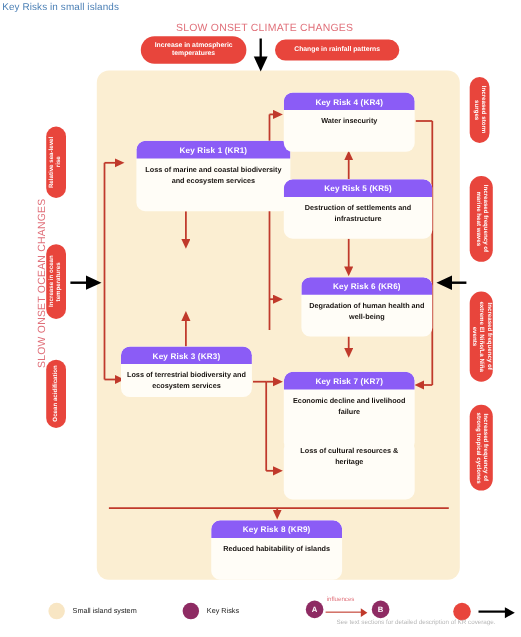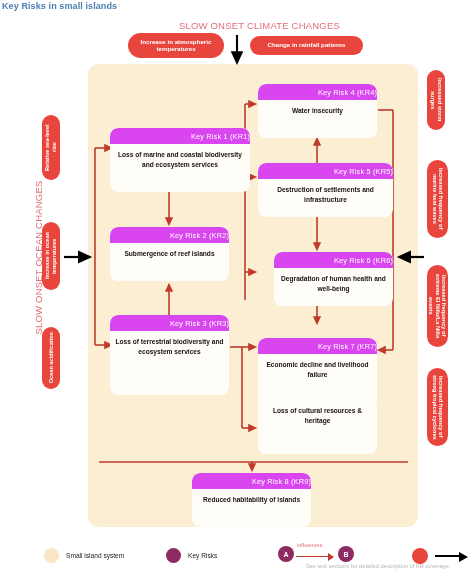--- a/index.html
+++ b/index.html
@@ -8,26 +8,26 @@
     background:#ffffff;
     font-family:"Liberation Sans", sans-serif;
     overflow:hidden;
     position:relative;
   }
   .root{position:relative;width:474px;height:579px;}
 
   
   .title{
     position:absolute;left:2px;top:1px;
-    font-size:9px;font-weight:bold;color:#4a7fb5;letter-spacing:.1px;
+    font-size:9px;font-weight:normal;color:#4a7fb5;letter-spacing:.1px;
   }
 
   
   .top-head{
-    position:absolute;left:160px;top:20px;width:180px;text-align:right;
+    position:absolute;left:160px;top:20px;width:180px;text-align:left;
     font-size:9.5px;color:#e0707a;letter-spacing:.2px;
   }
 
   
   .pill{
     position:absolute;
     background:#e8453c;color:#ffffff;
     border-radius:999px;
     display:flex;align-items:center;justify-content:center;
     text-align:center;font-weight:bold;line-height:1.12;
@@ -73,37 +73,37 @@
   
   .kr{
     position:absolute;
     background:#fffdf7;
     border-radius:8px;
     box-sizing:border-box;
     overflow:hidden;
     z-index:5;
   }
   .kr-head{
-    background:#d946ef;color:#ffffff;
-    font-size:7.4px;font-weight:normal;
-    text-align:right;
+    background:#8b5cf6;color:#ffffff;
+    font-size:7.4px;font-weight:bold;
+    text-align:center;
     padding:3.5px 0 3.5px;
     border-radius:8px 8px 0 0;
     letter-spacing:.15px;
   }
   .kr-body{
     color:#17120f;font-size:6.6px;font-weight:bold;
     text-align:center;line-height:1.45;
     padding:6px 5px 7px;
   }
 
   
-  #kr1{left:110px;top:128px;width:140px;height:64px;}
+  #kr1{left:124px;top:128px;width:140px;height:64px;}
   #kr2{left:110px;top:227px;width:119px;height:54px;}
-  #kr3{left:110px;top:315px;width:119px;height:80px;}
+  #kr3{left:110px;top:315px;width:119px;height:46px;}
   
   #kr4{left:258px;top:84px;width:119px;height:54px;}
   #kr5{left:258px;top:163px;width:135px;height:54px;}
   #kr6{left:258px;top:252px;width:119px;height:54px;margin-left:16px;}
   #kr7{left:258px;top:338px;width:119px;height:72px;}
   #kr8{left:258px;top:400px;width:119px;height:54px;}
   
   #kr9{left:192px;top:473px;width:119px;height:54px;}
 
   
@@ -235,24 +235,20 @@
 
   <svg class="svg-layer svg-layer-top">
     <line x1="64" y1="257" x2="85" y2="257" stroke="#000" stroke-width="2.2" marker-end="url(#blkhead)"></line>
     <line x1="424" y1="257" x2="404" y2="257" stroke="#000" stroke-width="2.2" marker-end="url(#blkhead)"></line>
   </svg>
 
   <div class="kr" id="kr1">
     <div class="kr-head">Key Risk 1 (KR1)</div>
     <div class="kr-body">Loss of marine and coastal biodiversity and ecosystem services</div>
   </div>
-  <div class="kr" id="kr2">
-    <div class="kr-head">Key Risk 2 (KR2)</div>
-    <div class="kr-body">Submergence of reef islands</div>
-  </div>
   <div class="kr" id="kr3">
     <div class="kr-head">Key Risk 3 (KR3)</div>
     <div class="kr-body">Loss of terrestrial biodiversity and ecosystem services</div>
   </div>
   <div class="kr" id="kr4">
     <div class="kr-head">Key Risk 4 (KR4)</div>
     <div class="kr-body">Water insecurity</div>
   </div>
   <div class="kr" id="kr5">
     <div class="kr-head">Key Risk 5 (KR5)</div>

